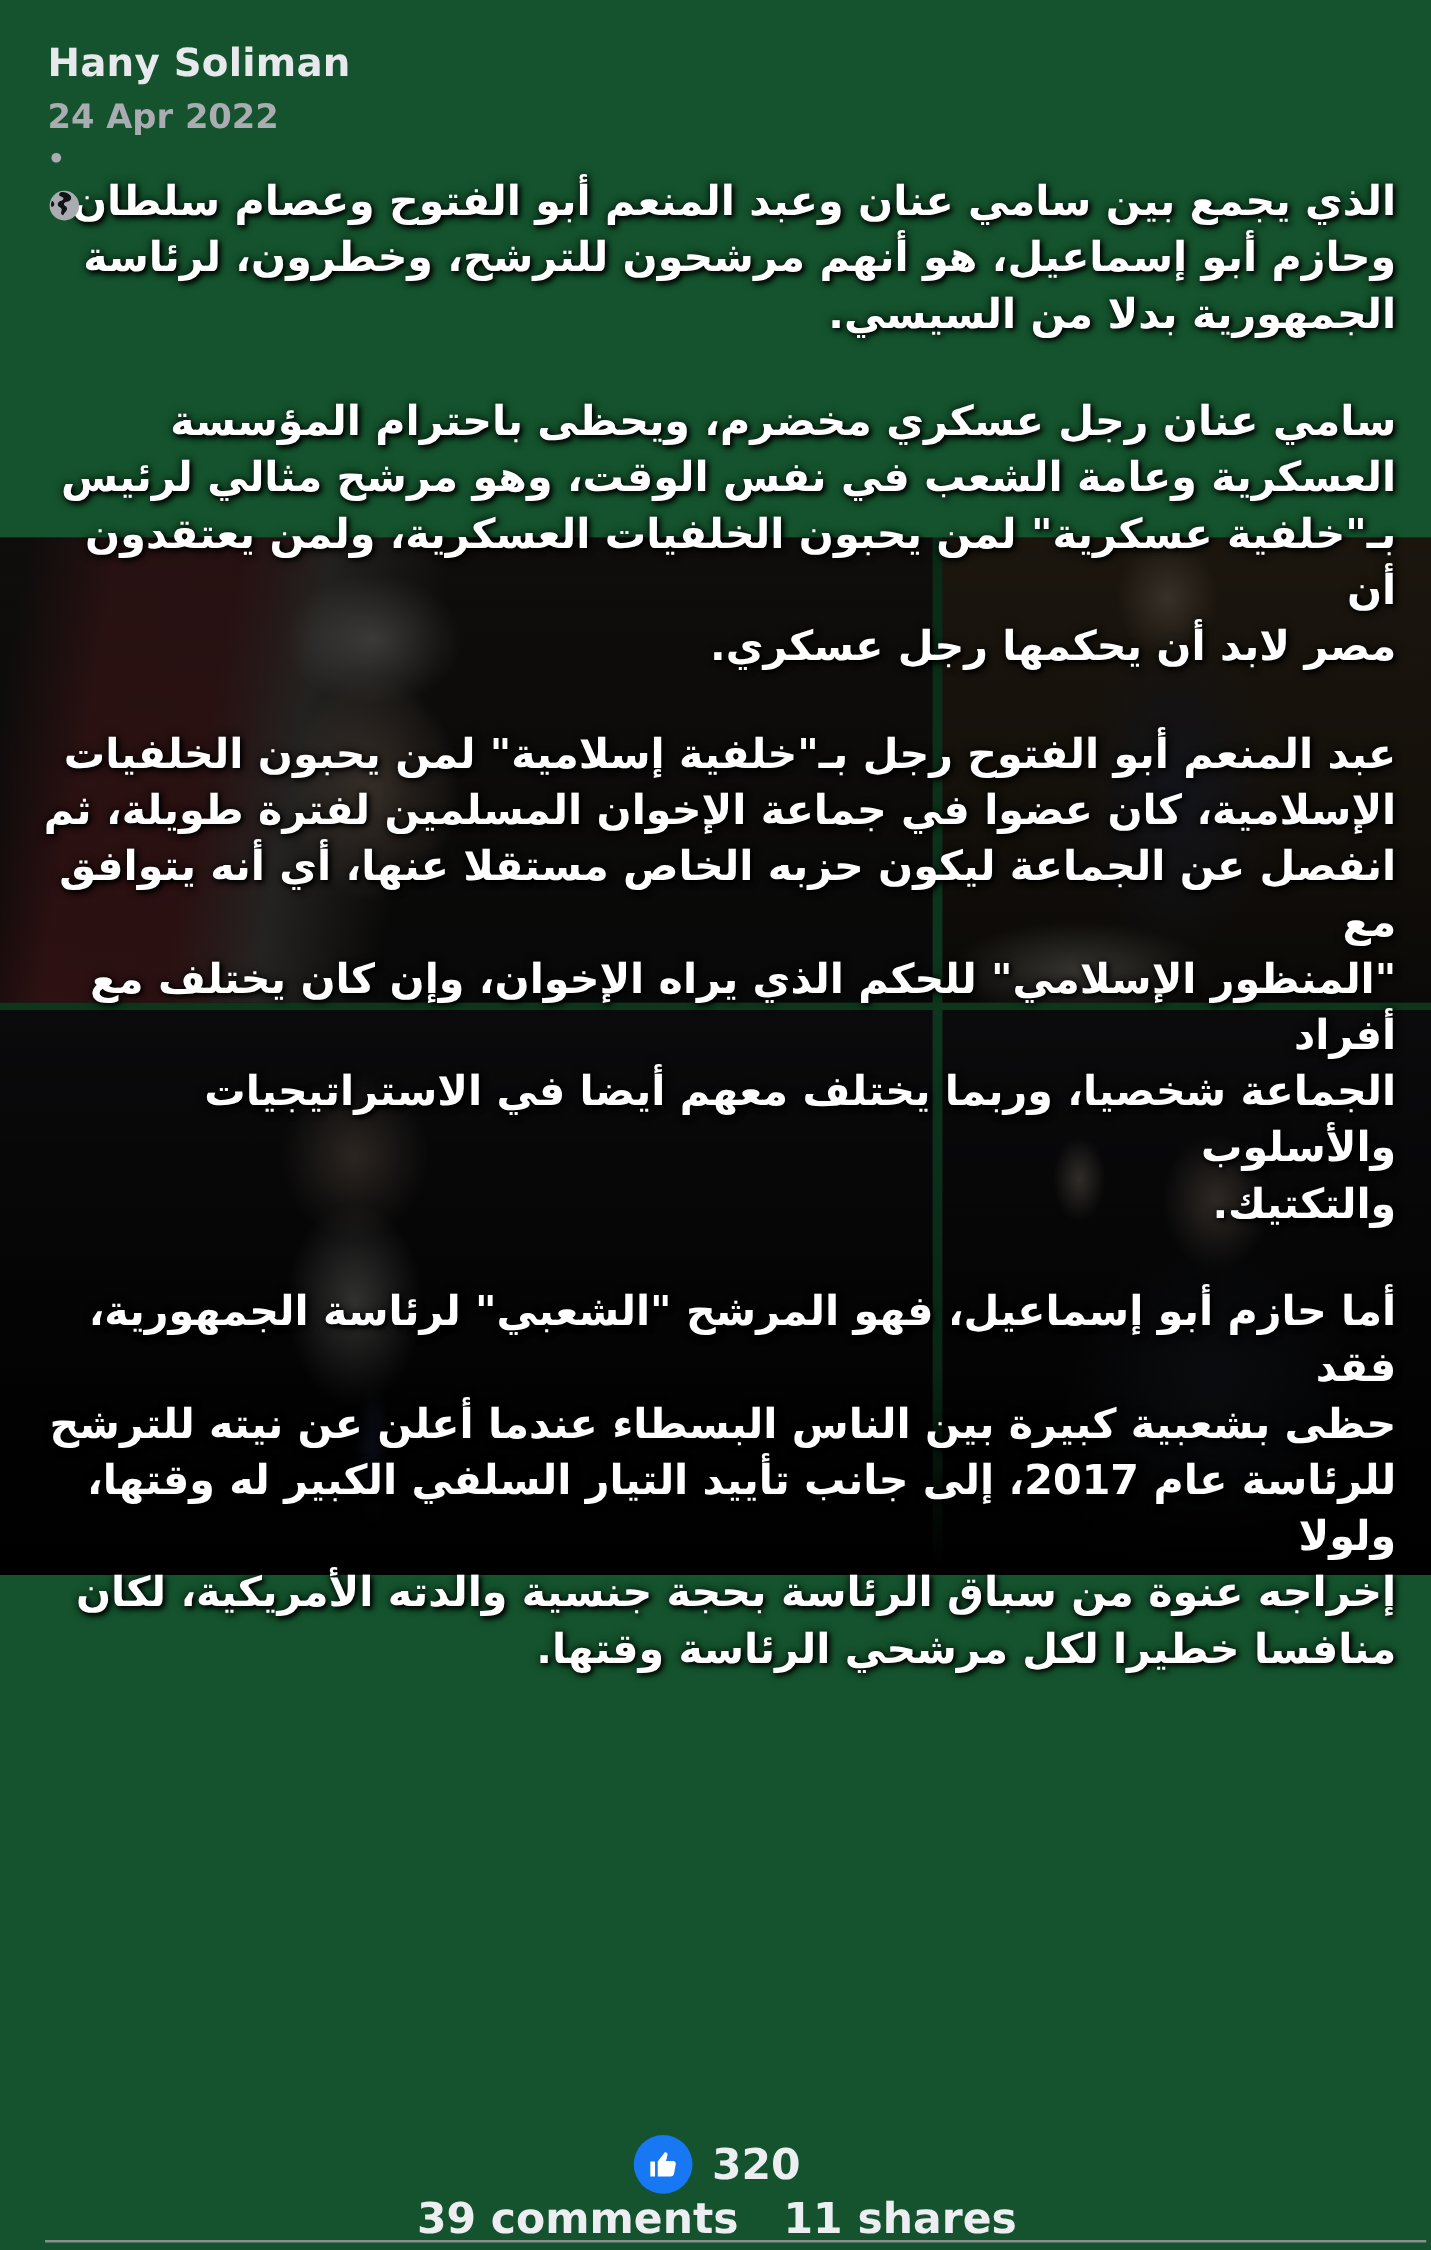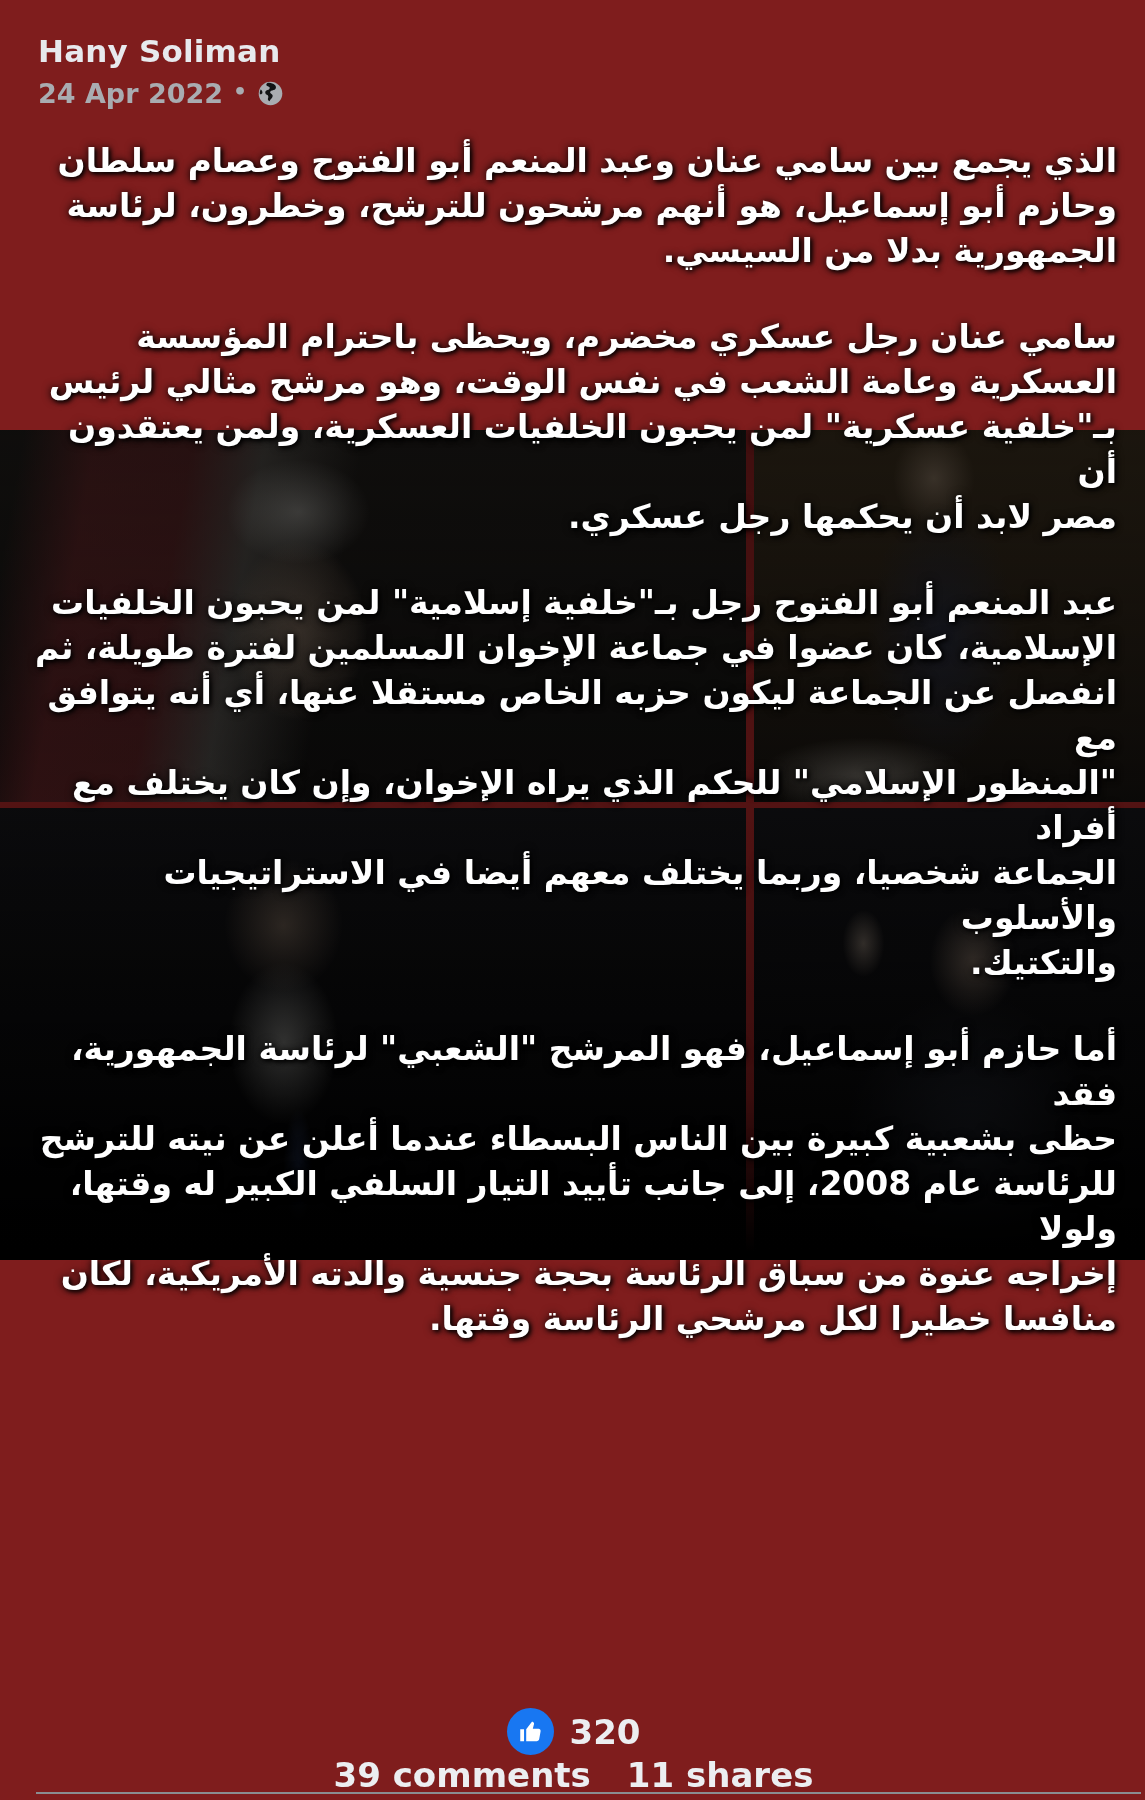--- a/index.html
+++ b/index.html
@@ -1,24 +1,24 @@
 <!DOCTYPE html>
 <html lang="ar"><head>
 <meta charset="utf-8">
 <style>
   html,body{margin:0;padding:0;background:#000;}
   #screen{
     position:relative;width:1145px;height:1800px;overflow:hidden;
-    background:#7f1d1d;
+    background:#14532d;
     font-family:"DejaVu Sans","Liberation Sans",sans-serif;
   }
   
   .header{position:absolute;top:34px;left:38px;z-index:5;}
   .author{color:#e7e9ed;font-size:31px;font-weight:bold;letter-spacing:.2px;line-height:1.1;}
-  .meta{display:flex;align-items:center;gap:10px;margin-top:10px;color:#a9acb1;font-size:27px;font-weight:bold;}
+  .meta{display:flex;align-items:flex-start;gap:10px;margin-top:10px;color:#a9acb1;font-size:27px;font-weight:bold;flex-direction:column;}
   .dot{font-size:22px;line-height:1;position:relative;top:-2px;}
   .globe{width:27px;height:27px;display:inline-block;}
   
   .collage{position:absolute;left:0;top:430px;width:1145px;height:830px;z-index:1;}
   .quad{position:absolute;}
   .q-tl{left:0;top:0;width:746px;height:372px;
     background:
       radial-gradient(110px 80px at 40% 22%, rgba(205,205,200,.40), transparent 65%),
       radial-gradient(95px 125px at 40% 54%, rgba(170,142,120,.42), rgba(110,92,78,.20) 60%, transparent 72%),
       linear-gradient(100deg, transparent 3%, rgba(152,44,50,.40) 12%, rgba(152,44,50,.38) 24%, rgba(185,180,172,.25) 33%, transparent 45%),
@@ -104,21 +104,21 @@
 بـ"خلفية عسكرية" لمن يحبون الخلفيات العسكرية، ولمن يعتقدون أن
 مصر لابد أن يحكمها رجل عسكري.</p>
     <p>عبد المنعم أبو الفتوح رجل بـ"خلفية إسلامية" لمن يحبون الخلفيات
 الإسلامية، كان عضوا في جماعة الإخوان المسلمين لفترة طويلة، ثم
 انفصل عن الجماعة ليكون حزبه الخاص مستقلا عنها، أي أنه يتوافق مع
 "المنظور الإسلامي" للحكم الذي يراه الإخوان، وإن كان يختلف مع أفراد
 الجماعة شخصيا، وربما يختلف معهم أيضا في الاستراتيجيات والأسلوب
 والتكتيك.</p>
     <p>أما حازم أبو إسماعيل، فهو المرشح "الشعبي" لرئاسة الجمهورية، فقد
 حظى بشعبية كبيرة بين الناس البسطاء عندما أعلن عن نيته للترشح
-للرئاسة عام 2008، إلى جانب تأييد التيار السلفي الكبير له وقتها، ولولا
+للرئاسة عام 2017، إلى جانب تأييد التيار السلفي الكبير له وقتها، ولولا
 إخراجه عنوة من سباق الرئاسة بحجة جنسية والدته الأمريكية، لكان
 منافسا خطيرا لكل مرشحي الرئاسة وقتها.</p>
 
   </div>
 
   <div class="engagement">
     <div class="likes">
       <span class="like-badge" style="background:#1877f2">
         <svg viewBox="0 0 24 24">
           <path fill="#ffffff" d="M8.5 20.5V9.4l5.1-6.6c.2-.3.6-.4.9-.2l.6.4c.5.4.8 1.1.6 1.7L14.6 9h5.3c1.2 0 2.1 1.1 1.9 2.3l-1.3 7.2c-.2 1.2-1.2 2-2.4 2H8.5zM3 9.5h3.5v11H3z"></path>

